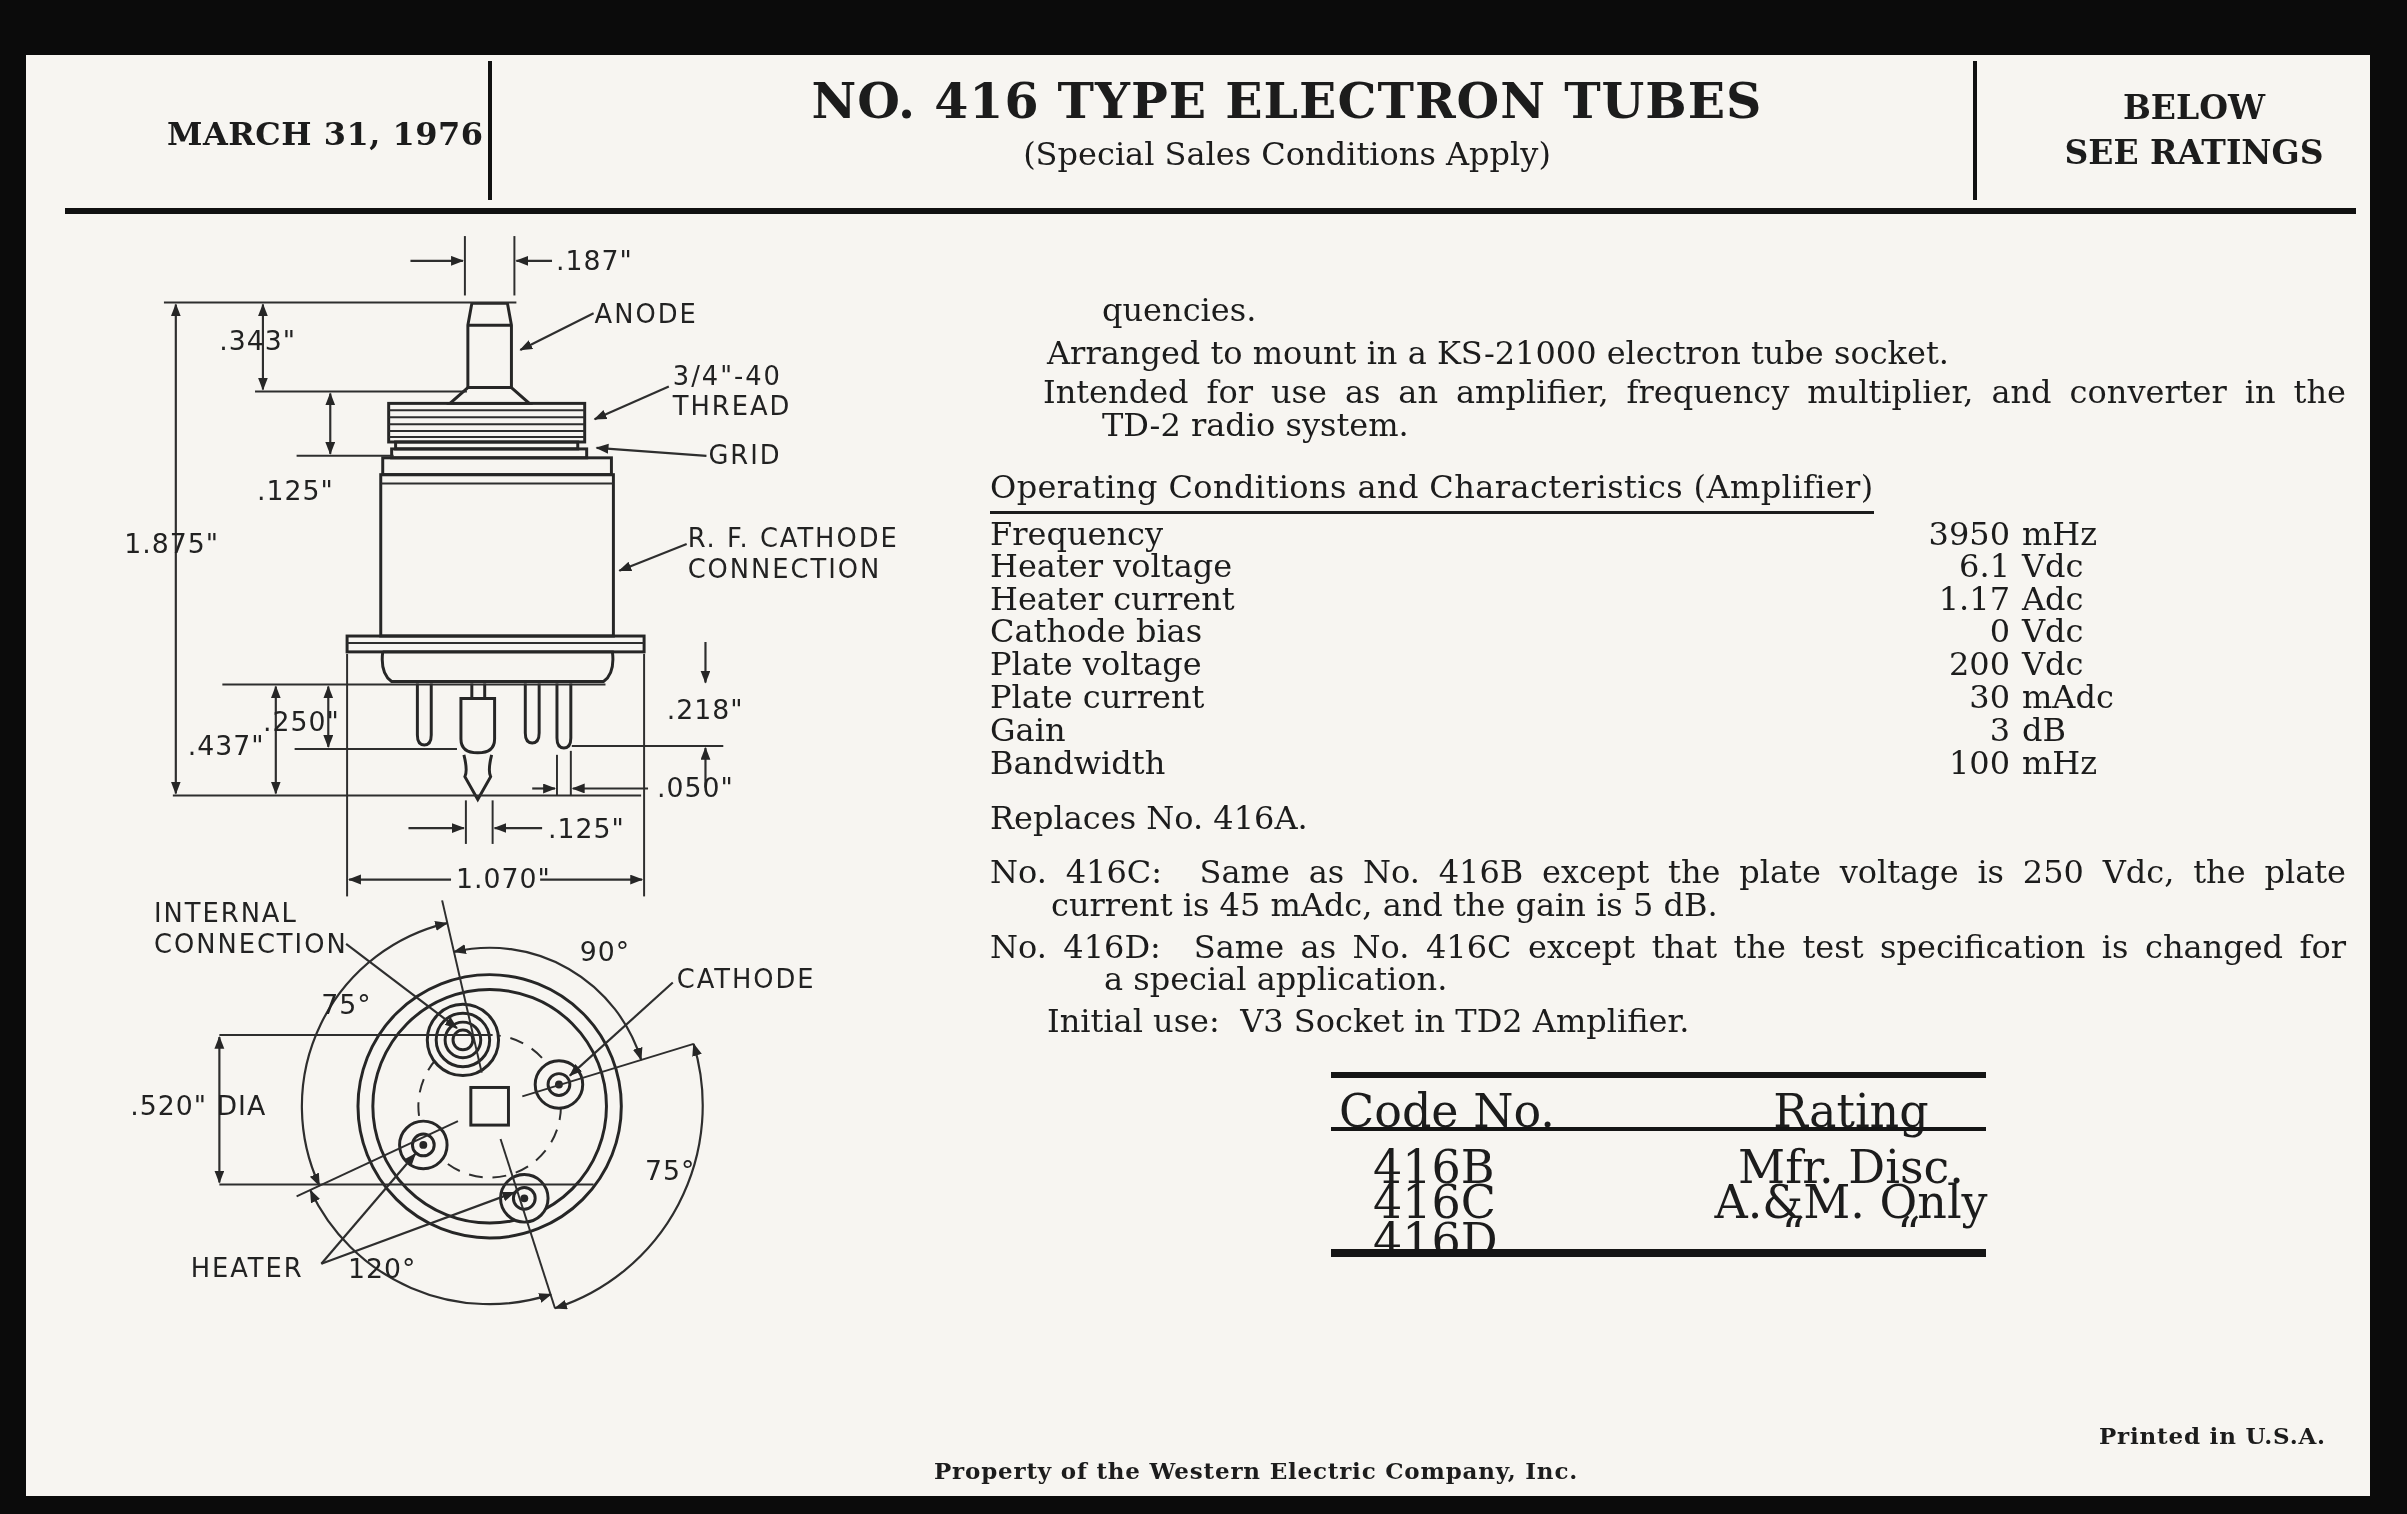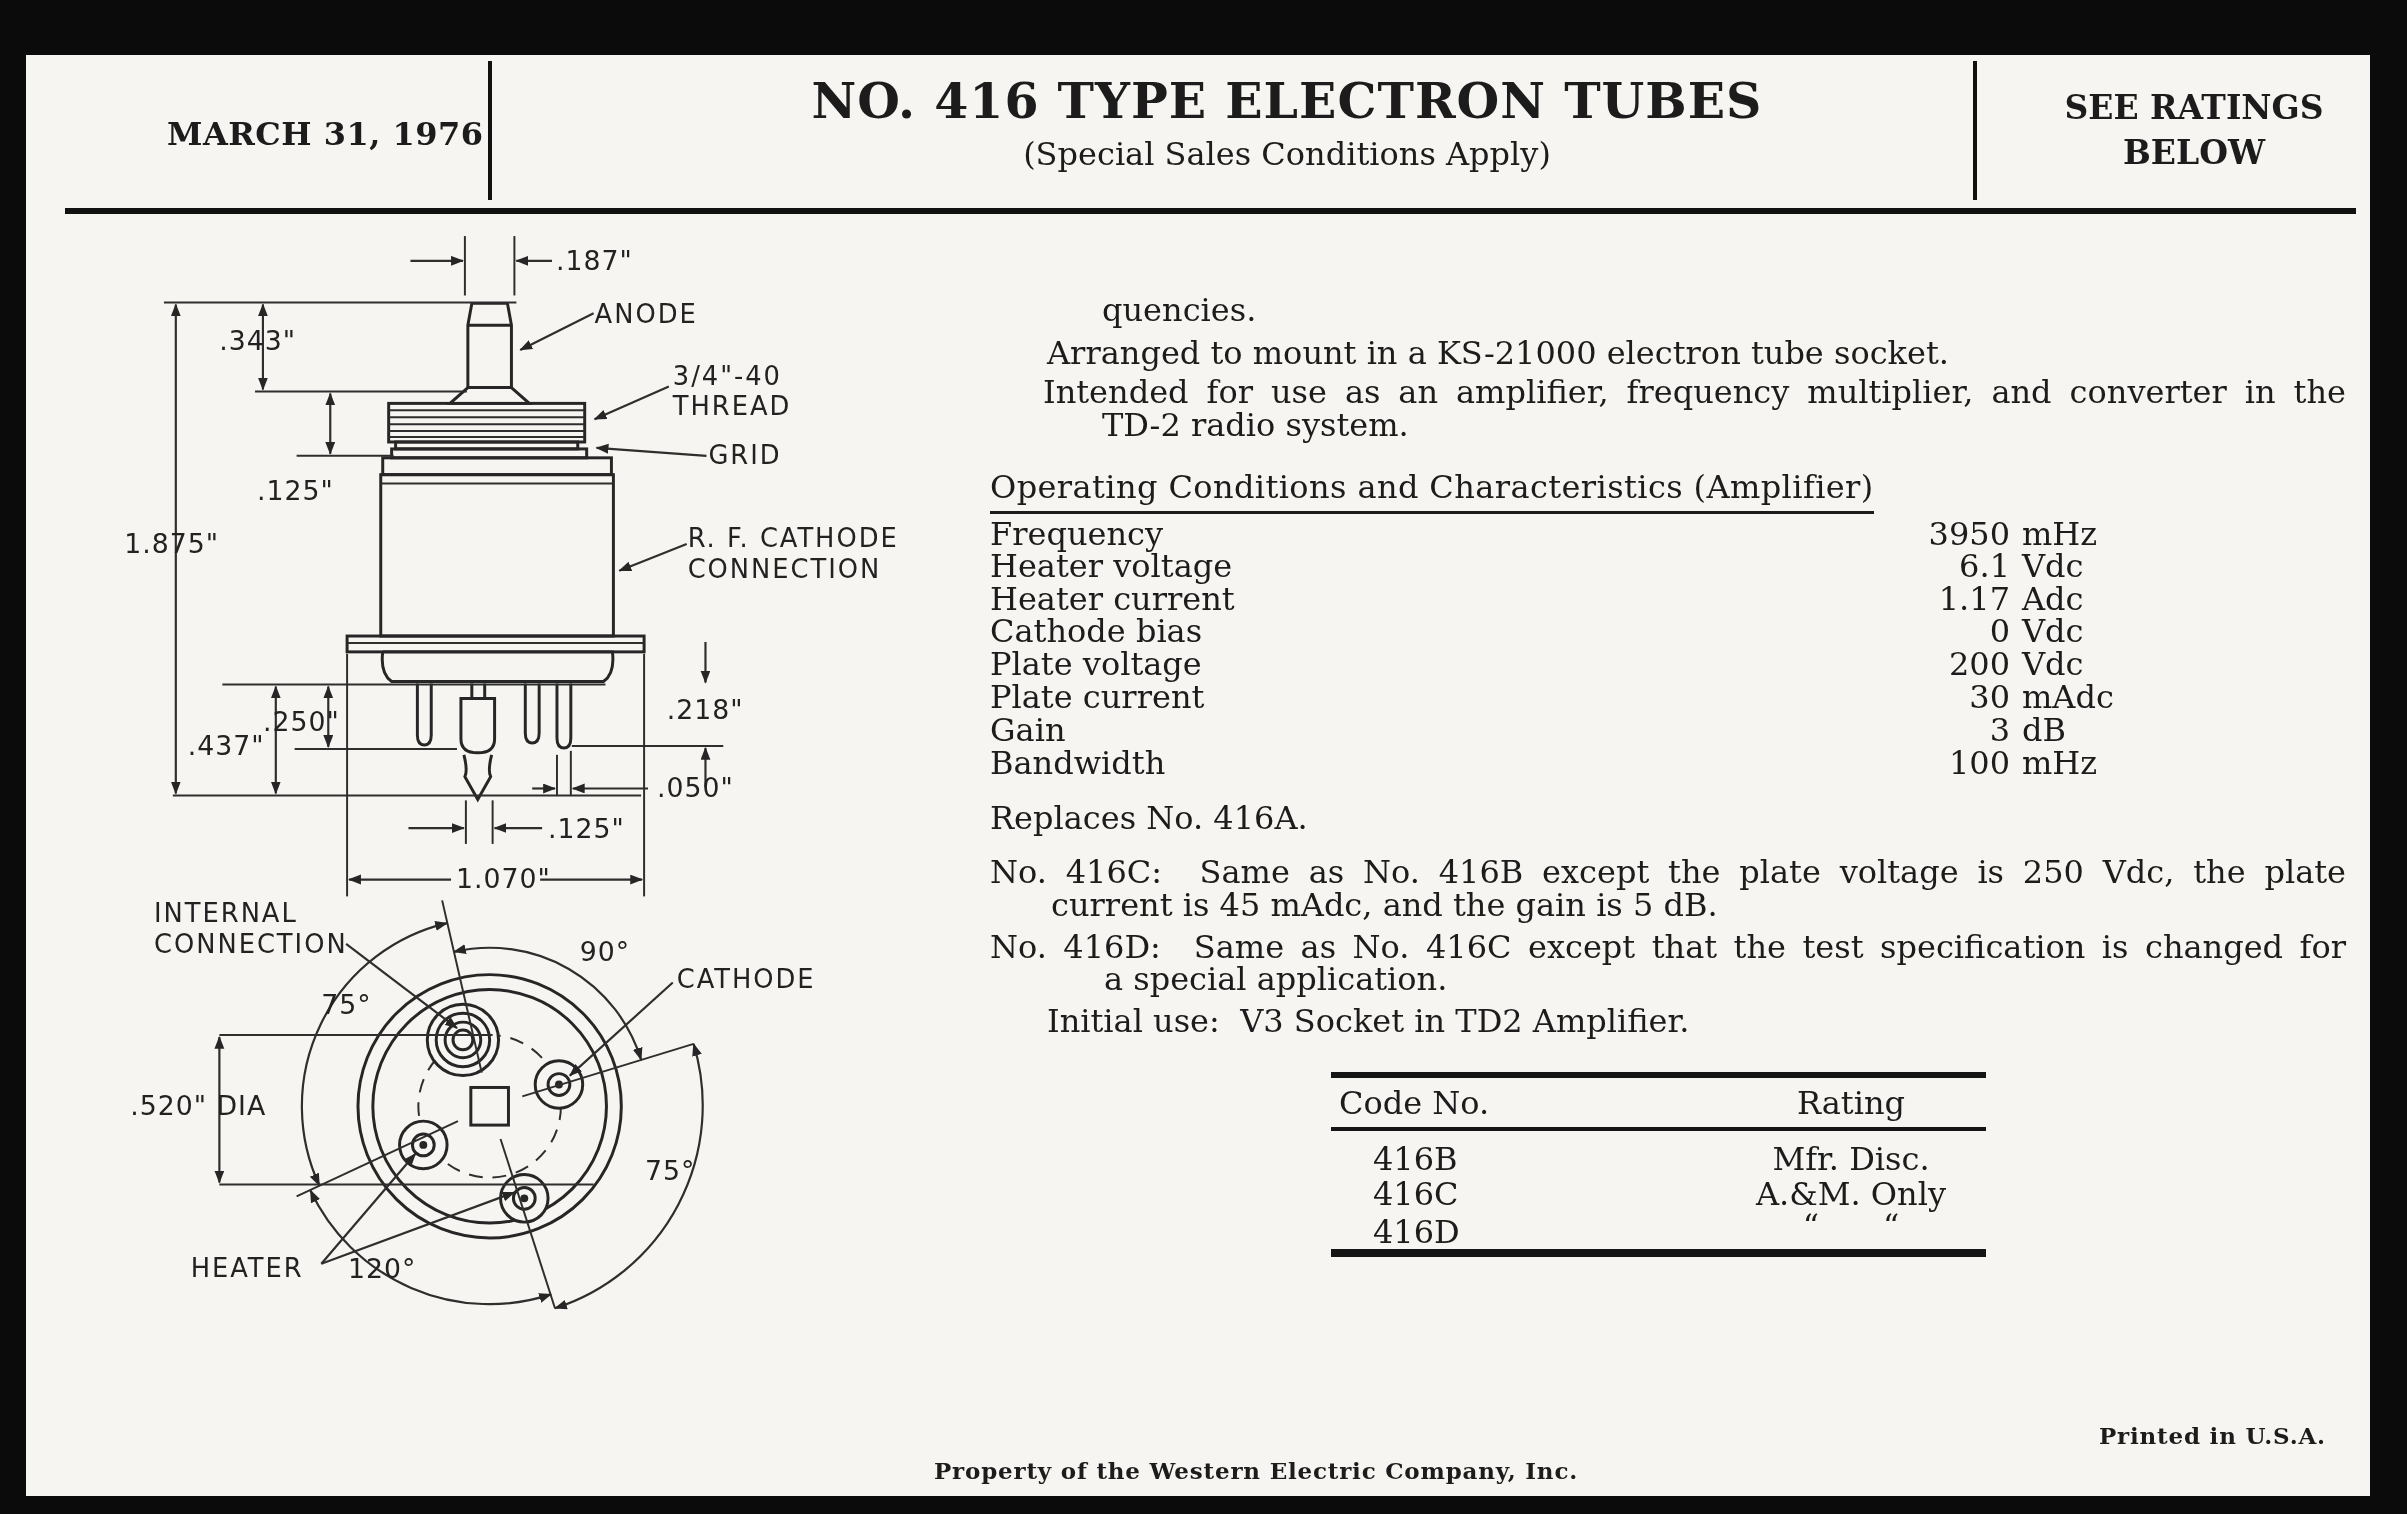--- a/index.html
+++ b/index.html
@@ -19,21 +19,21 @@
   #hrule{left:65px;top:208px;width:2291px;height:6px;background:#111;}
   
   .txt{font-size:32px;line-height:36px;white-space:nowrap;}
   .jline{white-space:normal;text-align:justify;text-align-last:justify;}
   #op-heading{left:990px;top:468px;font-size:32px;}
   #op-heading span{display:inline-block;border-bottom:3px solid #1c1c1c;padding-bottom:5px;letter-spacing:0.4px;}
   .oprow{position:absolute;left:990px;width:1119px;height:38px;font-size:32px;}
   .opnum{position:absolute;left:792px;width:228px;text-align:right;}
   .opunit{position:absolute;left:1032px;}
   
-  #rtable{left:1331px;top:1072px;width:655px;height:188px;font-size:32px;}
+  #rtable{left:1331px;top:1072px;width:655px;height:188px;font-size:46px;}
   #rtable .hline{position:absolute;left:0;width:655px;background:#151515;}
   #rt-top{top:0;height:6px;}
   #rt-sep{top:55px;height:4px;}
   #rt-bot{top:177px;height:8px;}
   .rt-code{position:absolute;left:42px;}
   .rt-rating{position:absolute;left:337px;width:366px;text-align:center;}
   
   .foot{font-size:23px;font-weight:bold;letter-spacing:0.8px;}
   
   #drawing{left:59px;top:228px;}
@@ -53,22 +53,22 @@
   <div id="page"></div>
 
   <div class="abs" id="date">MARCH 31, 1976</div>
   <div class="abs vrule" id="vr1"></div>
   <div class="abs" id="title-block">
     <div id="main-title">NO. 416 TYPE ELECTRON TUBES</div>
     <div id="subtitle">(Special Sales Conditions Apply)</div>
   </div>
   <div class="abs vrule" id="vr2"></div>
   <div class="abs" id="ratings-note">
+    <div>BELOW</div>
     <div>SEE RATINGS</div>
-    <div>BELOW</div>
   </div>
   <div class="abs" id="hrule"></div>
 
   <div class="abs txt" style="left:1102px;top:292px;">quencies.</div>
   <div class="abs txt" style="left:1047px;top:335px;">Arranged to mount in a KS-21000 electron tube socket.</div>
   <div class="abs txt jline" style="left:1043px;top:374px;width:1303px;">Intended for use as an amplifier, frequency multiplier, and converter in the</div>
   <div class="abs txt" style="left:1102px;top:407px;">TD-2 radio system.</div>
 
   <div class="abs" id="op-heading"><span>Operating Conditions and Characteristics (Amplifier)</span></div>
   <div class="oprow" style="top:515px;">

